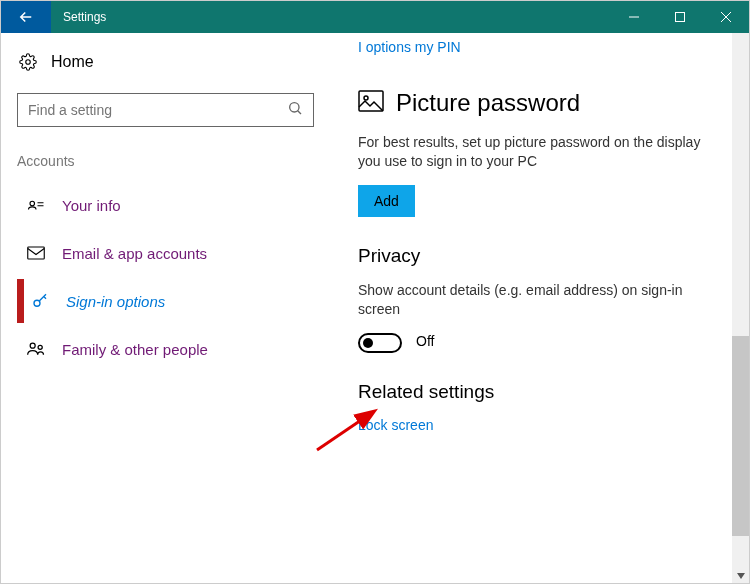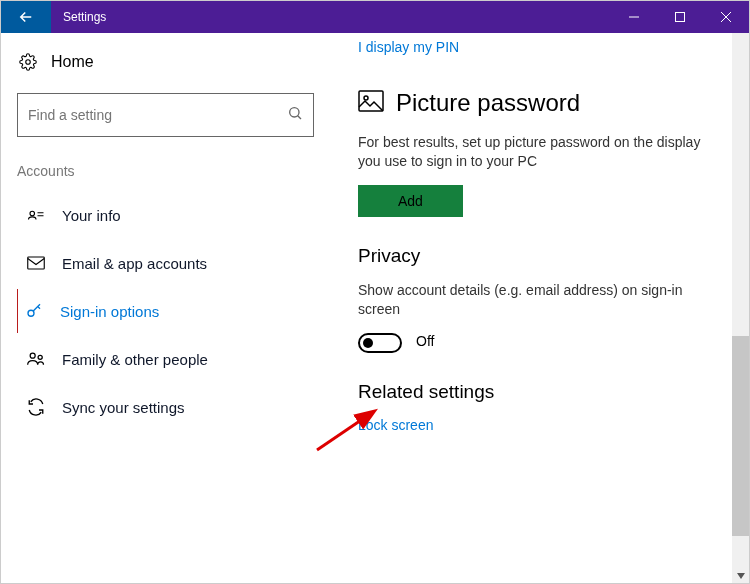--- a/index.html
+++ b/index.html
@@ -1,53 +1,53 @@
 <!DOCTYPE html>
 <html><head>
   <meta charset="utf-8">
   <style>
     * { margin: 0; padding: 0; box-sizing: border-box; font-family: 'Segoe UI', Tahoma, sans-serif; }
     body { width: 750px; height: 584px; overflow: hidden; background: #fff; border: 1px solid #ccc; position: relative; }
     
-    .titlebar { height: 32px; background: #4c1d95; display: flex; align-items: center; color: #fff; }
+    .titlebar { height: 32px; background: #0f766e; display: flex; align-items: center; color: #fff; }
     .back-button { width: 50px; height: 32px; background: #005a9e; display: flex; align-items: center; justify-content: center; cursor: pointer; }
     .title-text { padding-left: 12px; font-size: 12px; flex: 1; }
     .window-controls { display: flex; }
     .win-ctrl { width: 46px; height: 32px; display: flex; align-items: center; justify-content: center; cursor: pointer; }
     .win-ctrl svg { stroke: #fff; }
     
     .app-body { display: flex; height: calc(100% - 32px); }
     
     .sidebar { width: 335px; padding: 20px 22px 10px 16px; overflow-y: auto; }
     .home-row { display: flex; align-items: center; margin-bottom: 22px; cursor: pointer; }
     .home-row .icon { width: 22px; display: flex; justify-content: center; margin-right: 12px; }
     .home-row .label { font-size: 16px; color: #000; }
     
-    .searchbox { border: 1px solid #666; height: 44px; display: flex; align-items: center; padding: 0 10px; margin-bottom: 26px; }
+    .searchbox { border: 1px solid #666; height: 34px; display: flex; align-items: center; padding: 0 10px; margin-bottom: 26px; }
     .searchbox input { border: none; outline: none; flex: 1; font-size: 14px; color: #333; }
     .searchbox .search-icon { color: #555; }
     
     .nav-header { color: #777; font-size: 14px; margin-bottom: 14px; }
     
     .nav-item { height: 44px; display: flex; align-items: center; border-left: 3px solid transparent; padding-left: 4px; cursor: pointer; margin-bottom: 4px; }
-    .nav-item.active { border-left: 1px solid #b91c1c; color: #0078d7; }
+    .nav-item.active { border-left: 7px solid #b91c1c; color: #0078d7; font-style: italic; }
     .nav-item.active .nav-icon svg { stroke: #0078d7; fill: none; }
     .nav-item.active .label { color: #0078d7; }
     .nav-icon { width: 24px; display: flex; justify-content: center; margin-right: 14px; }
-    .nav-item .label { font-size: 15px; color: #0f172a; }
+    .nav-item .label { font-size: 15px; color: #701a75; }
     .nav-item.active .label { color: #0078d7; }
     
     .content { flex: 1; padding: 6px 26px 10px 22px; overflow-y: auto; position: relative; }
     .link-text { color: #0078d7; font-size: 14px; cursor: pointer; }
     .section-head { display: flex; align-items: center; margin-top: 34px; margin-bottom: 16px; }
     .section-head .section-icon { margin-right: 12px; }
     .section-title { font-size: 24px; font-weight: 400; color: #000; text-align: right; }
     .section-title-plain { font-size: 19px; font-weight: 400; margin-top: 28px; margin-bottom: 14px; color: #000; }
     .body-text { font-size: 14px; color: #333; line-height: 1.35; margin-bottom: 14px; }
-    .btn { background: #15803d; border: none; padding: 8px 40px; font-size: 14px; cursor: pointer; }
+    .btn { background: #0ea5e9; border: none; padding: 8px 16px; font-size: 14px; cursor: pointer; }
     
     .toggle-row { display: flex; align-items: flex-start; gap: 14px; }
     .toggle { width: 44px; height: 20px; border: 2px solid #000; border-radius: 20px; position: relative; cursor: pointer; background: #fff; }
     .toggle-knob { width: 10px; height: 10px; background: #000; border-radius: 50%; position: absolute; top: 3px; left: 3px; }
     .toggle-label { font-size: 14px; }
     
     .arrow-annotation { position: absolute; left: 310px; top: 405px; pointer-events: none; }
     
     .scrollbar-track { position: absolute; right: 0; top: 32px; bottom: 15px; width: 17px; background: #f0f0f0; }
     .scrollbar-thumb { position: absolute; right: 0; width: 17px; background: #c6c6c6; top: 335px; height: 200px; }
@@ -141,33 +141,24 @@
       <span class="nav-icon">
         <svg width="20" height="16" viewBox="0 0 24 18" fill="none" stroke="#000" stroke-width="1.5">
             <circle cx="8" cy="5" r="3"></circle>
             <circle cx="17" cy="7" r="2.5"></circle>
             <path d="M2 16c0-3 2.5-5 6-5s6 2 6 5M14 16c0-2 1.5-3.5 3.5-3.5s3.5 1.5 3.5 3.5"></path>
           </svg>
       </span>
       <span class="label">Family &amp; other people</span>
     </div>
 
-    <div class="nav-item">
-      <span class="nav-icon">
-        <svg width="18" height="18" viewBox="0 0 24 24" fill="none" stroke="#000" stroke-width="1.8">
-            <path d="M21 8a9 9 0 00-16-3M3 16a9 9 0 0016 3"></path>
-            <path d="M3 3v5h5M21 21v-5h-5"></path>
-          </svg>
-      </span>
-      <span class="label">Sync your settings</span>
-    </div>
   </div>
 
   <div class="content">
-    <div class="link-text">I display my PIN</div>
+    <div class="link-text">I options my PIN</div>
     
     <div class="section-head">
       <span class="section-icon">
         <svg width="26" height="22" viewBox="0 0 26 22" fill="none" stroke="#000" stroke-width="1.5">
             <rect x="1" y="1" width="24" height="20" rx="1"></rect>
             <circle cx="8" cy="8" r="2"></circle>
             <path d="M1 17l6-6 5 5 4-4 9 9"></path>
           </svg>
       </span>
       <span class="section-title">Picture password</span>

